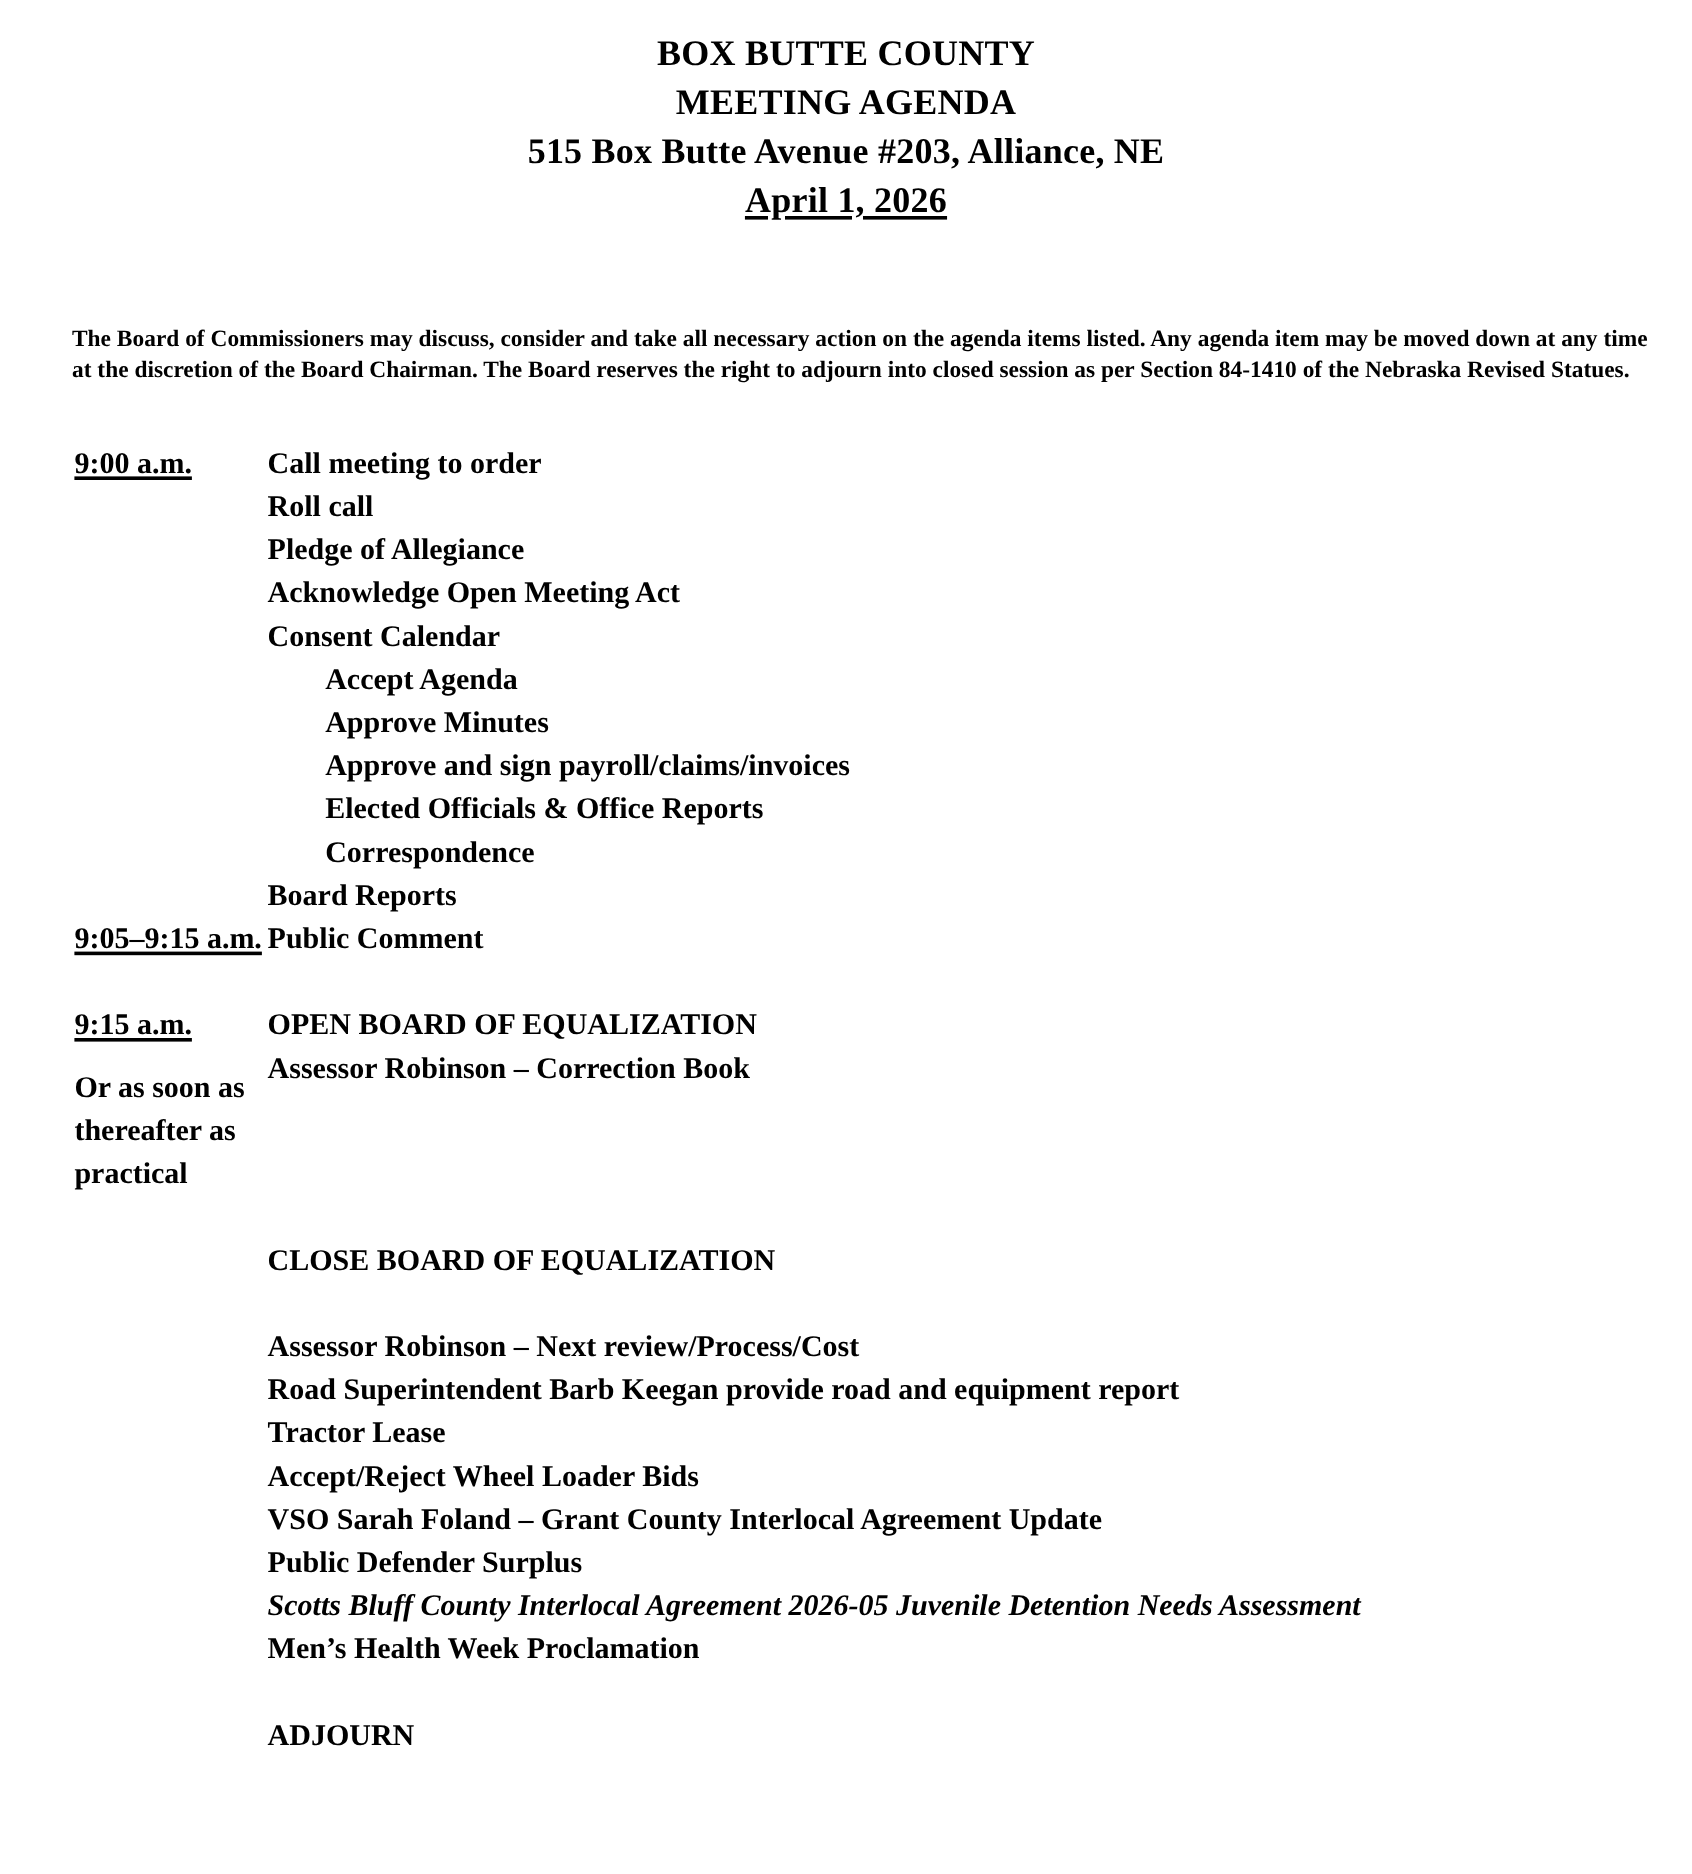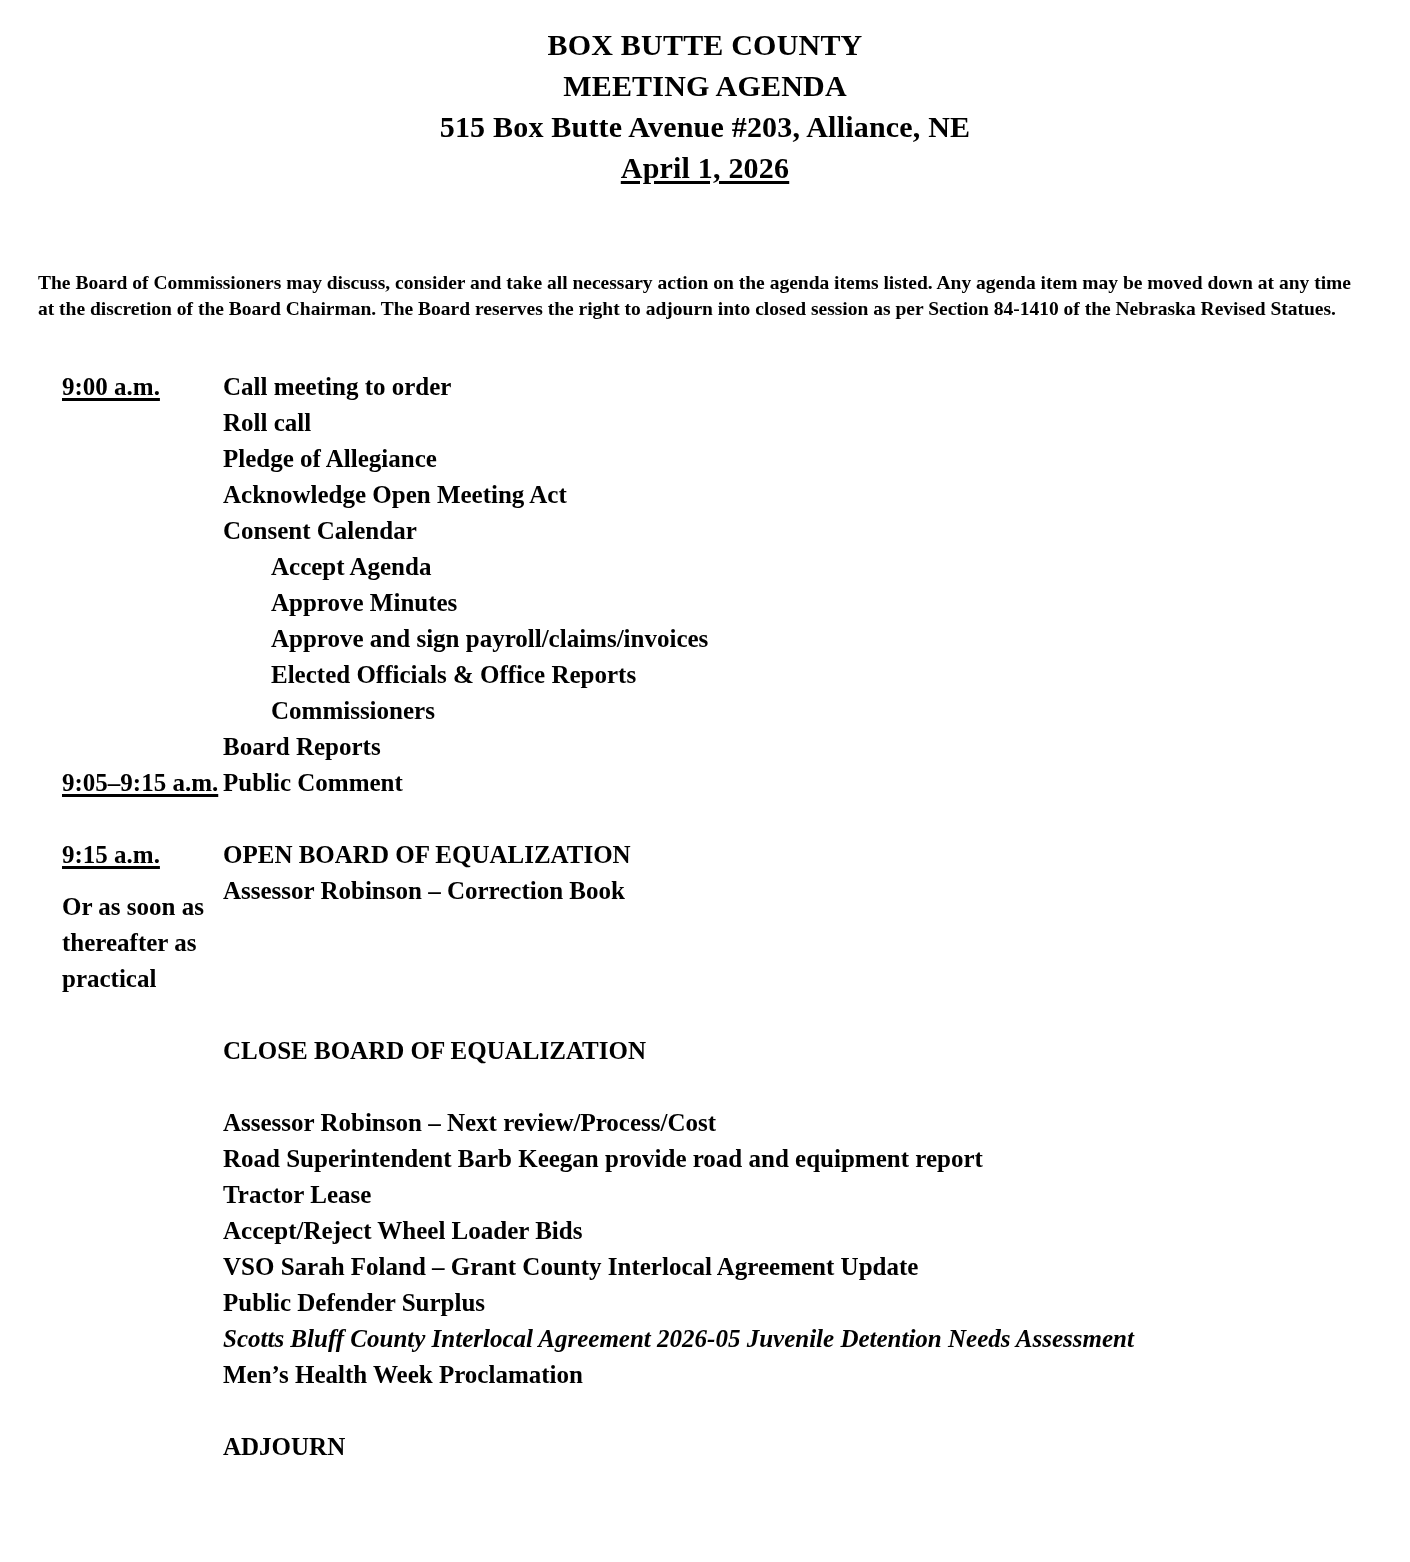--- a/index.html
+++ b/index.html
@@ -38,21 +38,21 @@
   .title-line.underlined span.u {
     text-decoration: underline;
     text-underline-offset: 3px;
     text-decoration-thickness: 3px;
   }
 
   
   .intro {
     margin: 0;
     position: absolute;
-    left: 38px;
+    left: 60px;
     top: 270px;
     width: 1313px;
     font-size: 19.5px;
     line-height: 25.5px;
     font-weight: bold;
     text-align: justify;
     text-justify: inter-word;
     hyphens: none;
   }
 
@@ -169,21 +169,21 @@
       <div class="item-col indent">Approve and sign payroll/claims/invoices</div>
     </div>
 
     <div class="row">
       <div class="time-col"></div>
       <div class="item-col indent">Elected Officials &amp; Office Reports</div>
     </div>
 
     <div class="row">
       <div class="time-col"></div>
-      <div class="item-col indent">Commissioners</div>
+      <div class="item-col indent">Correspondence</div>
     </div>
 
     <div class="row">
       <div class="time-col"></div>
       <div class="item-col">Board Reports</div>
     </div>
 
     <div class="row">
       <div class="time-col"><span class="tu">9:05–9:15 a.m.</span></div>
       <div class="item-col">Public Comment</div>

